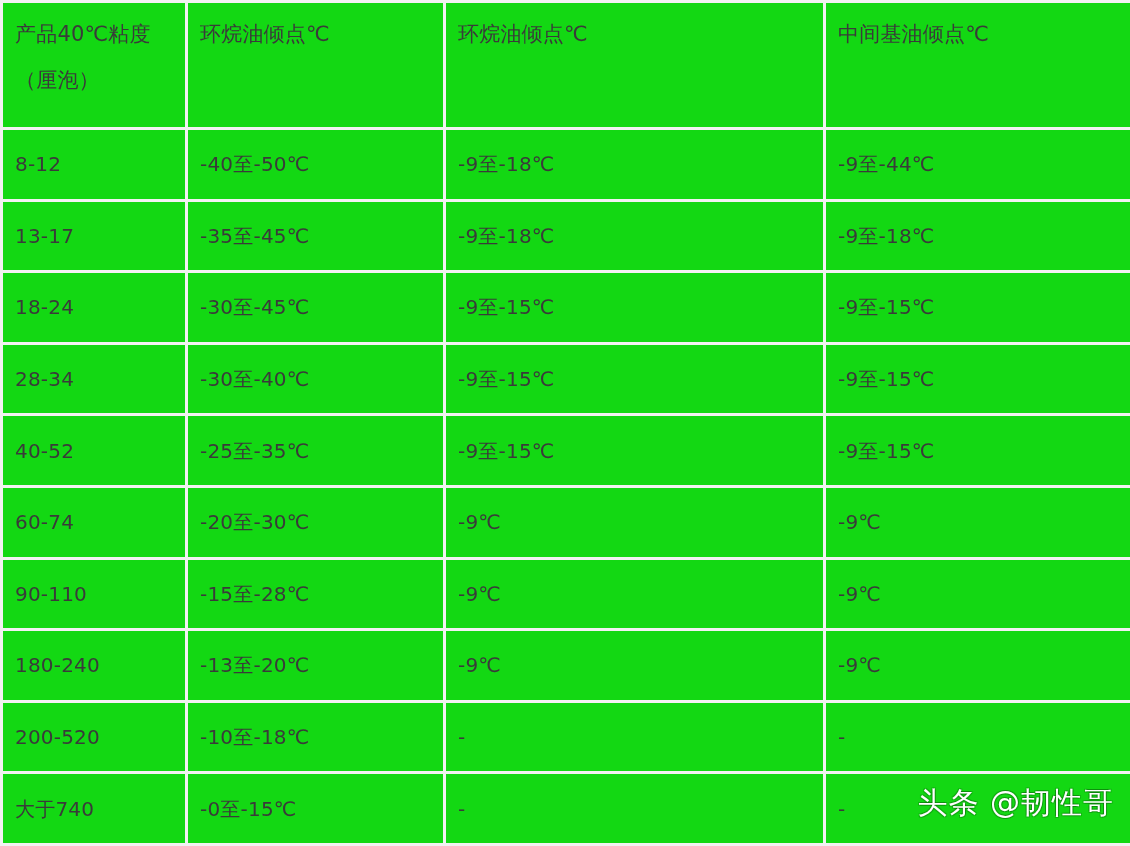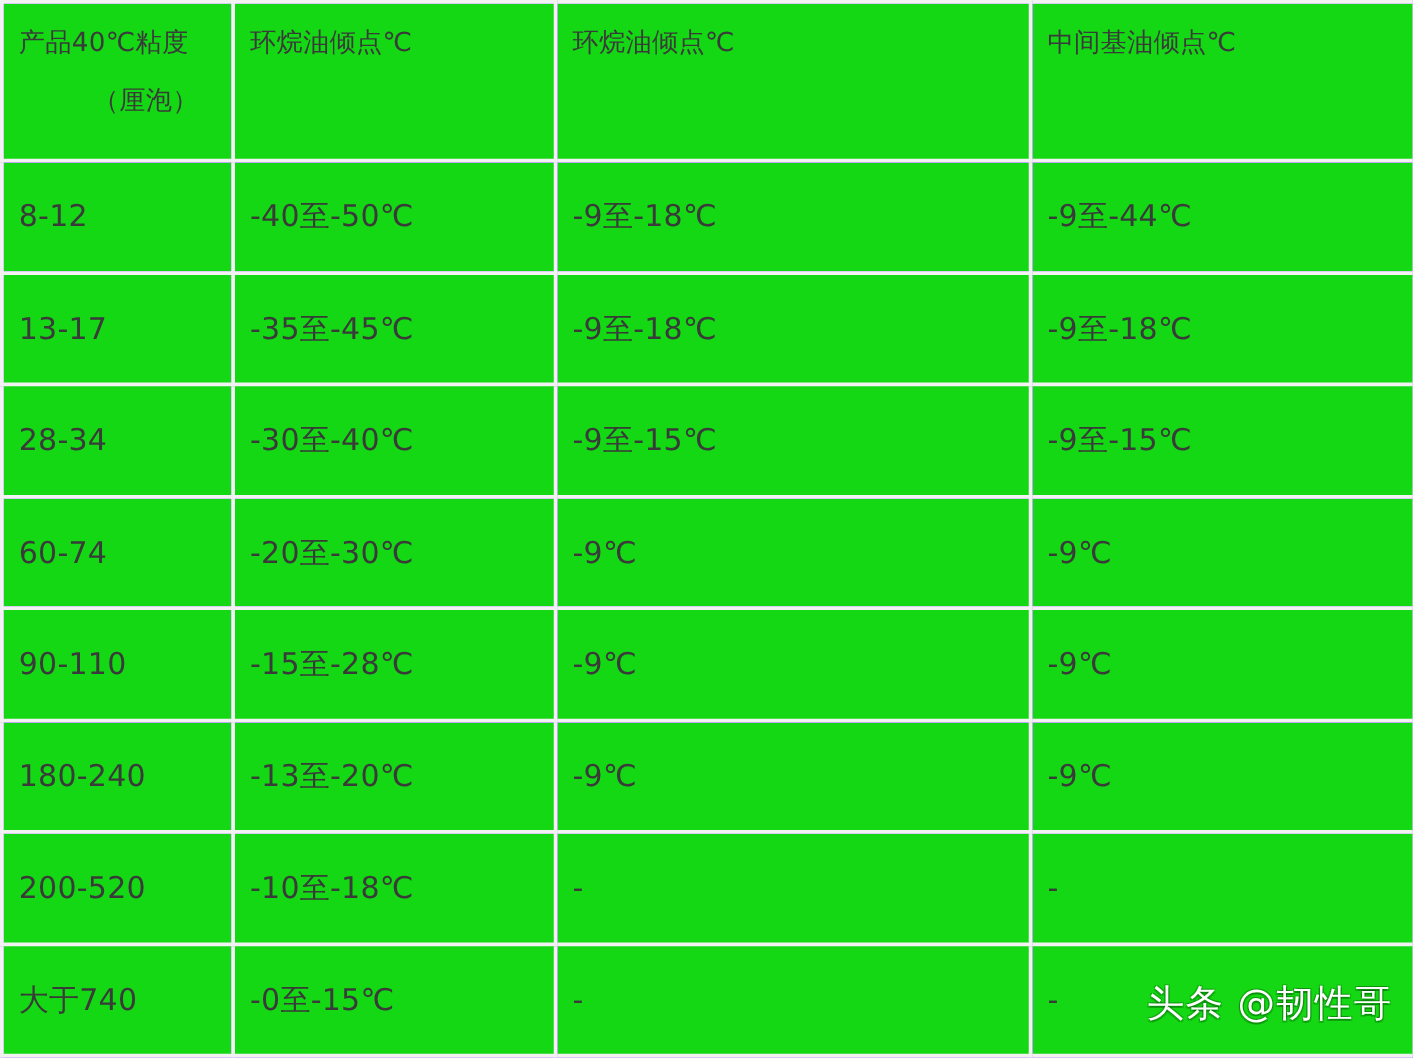--- a/index.html
+++ b/index.html
@@ -11,21 +11,21 @@
     width: 1130px;
     height: 846px;
     overflow: hidden;
     font-family: "DejaVu Sans", "Liberation Sans", sans-serif;
   }
 
   #table-wrap {
     position: relative;
     width: 1130px;
     height: 846px;
-    background: #8b5cf6;
+    background: #a16207;
     box-sizing: border-box;
   }
 
   table.spec-table {
     border-collapse: collapse;
     width: 1130px;
     height: 846px;
     table-layout: fixed;
   }
 
@@ -36,40 +36,40 @@
 
   table.spec-table th,
   table.spec-table td {
     background: #13d813;
     border: 3px solid #f2f2f2;
     color: #3a3a3a;
     font-weight: normal;
     text-align: left;
     vertical-align: middle;
     padding: 0 12px;
-    font-size: 24px;
+    font-size: 20px;
     line-height: 1.5;
     letter-spacing: 0.2px;
     overflow: hidden;
     white-space: nowrap;
   }
 
   table.spec-table thead th {
     height: 108px;
     font-size: 21px;
     vertical-align: top;
     padding-top: 16px;
   }
 
   table.spec-table thead th .hdr-line1 {
     display: block;
   }
   table.spec-table thead th .hdr-line2 {
     display: block;
-    text-align: right;
+    text-align: left;
     padding-top: 14px;
     padding-right: 14px;
   }
 
   table.spec-table tbody tr {
     height: 61px;
   }
 
   table.spec-table tbody td {
     height: 61px;
@@ -132,22 +132,34 @@
         <td>-9至-18℃</td>
         <td>-9至-44℃</td>
       </tr>
       <tr>
         <td>13-17</td>
         <td>-35至-45℃</td>
         <td>-9至-18℃</td>
         <td>-9至-18℃</td>
       </tr>
       <tr>
+        <td>18-24</td>
+        <td>-30至-45℃</td>
+        <td>-9至-15℃</td>
+        <td>-9至-15℃</td>
+      </tr>
+      <tr>
         <td>28-34</td>
         <td>-30至-40℃</td>
+        <td>-9至-15℃</td>
+        <td>-9至-15℃</td>
+      </tr>
+      <tr>
+        <td>40-52</td>
+        <td>-25至-35℃</td>
         <td>-9至-15℃</td>
         <td>-9至-15℃</td>
       </tr>
       <tr>
         <td>60-74</td>
         <td>-20至-30℃</td>
         <td>-9℃</td>
         <td>-9℃</td>
       </tr>
       <tr>

